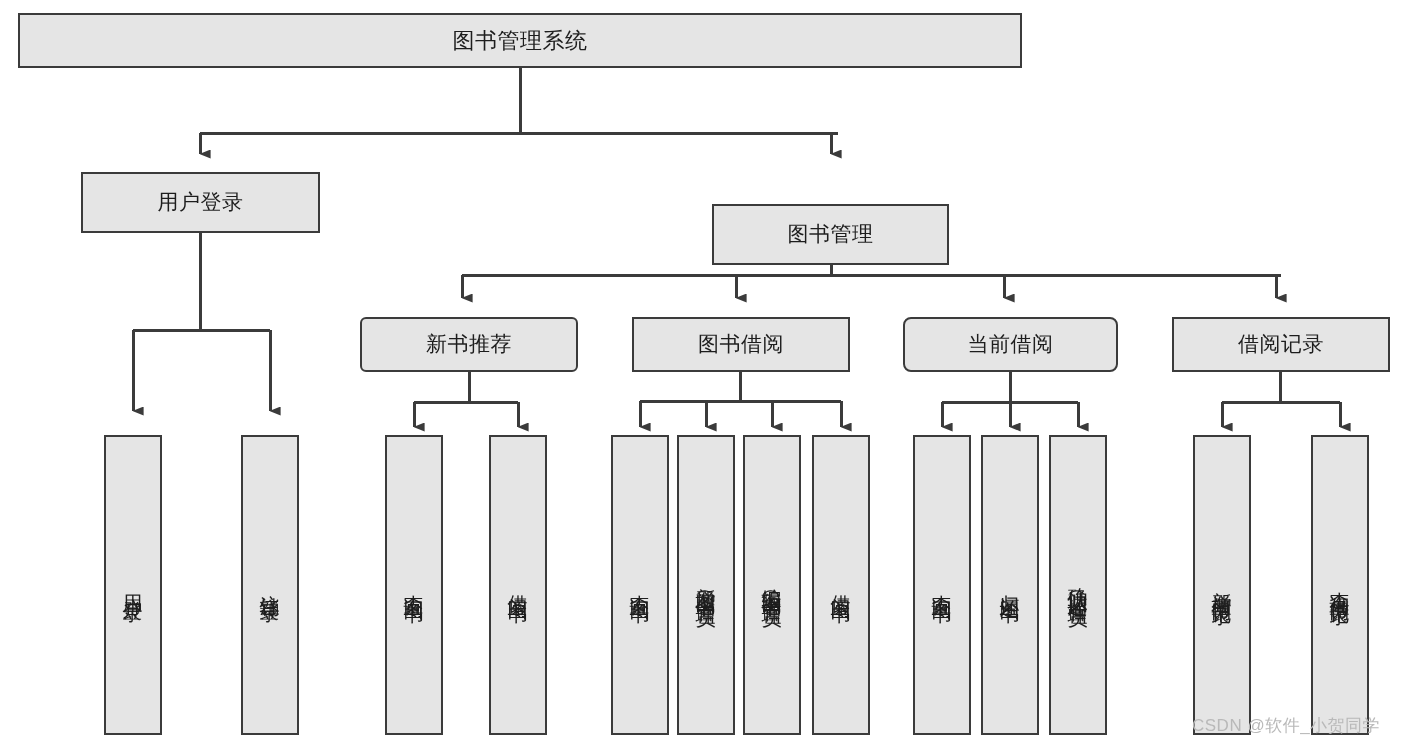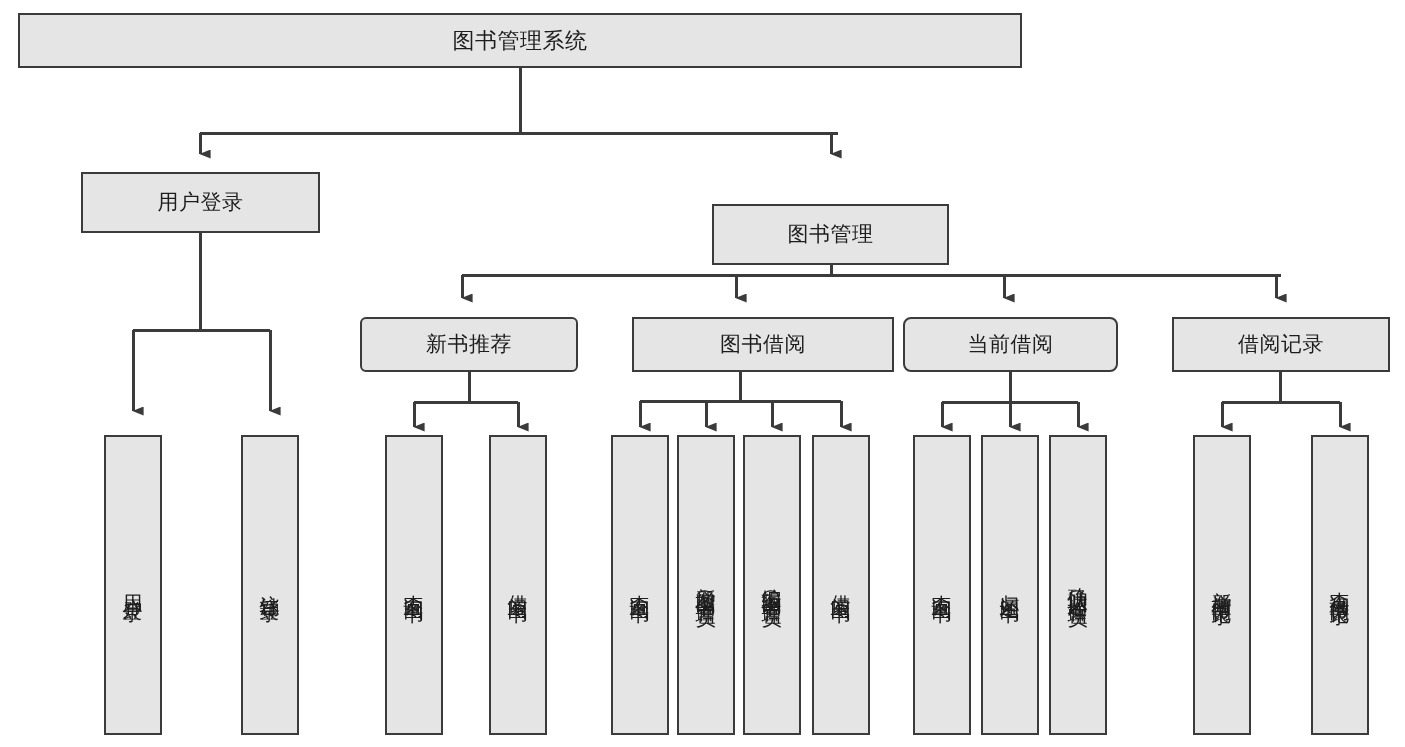--- a/index.html
+++ b/index.html
@@ -121,21 +121,21 @@
   <div class="node" style="left:81px; top:172px; width:239px; height:61px;">
     <span class="label">用户登录</span>
   </div>
   <div class="node" style="left:712px; top:172px; width:237px; height:61px;margin-top:32px;">
     <span class="label">图书管理</span>
   </div>
 
   <div class="node" style="left:360px; top:317px; width:218px; height:55px;border-radius:6px;">
     <span class="label">新书推荐</span>
   </div>
-  <div class="node" style="left:632px; top:317px; width:262px; height:55px;">
+  <div class="node" style="left:632px; top:317px; width:218px; height:55px;">
     <span class="label">图书借阅</span>
   </div>
   <div class="node" style="left:903px; top:317px; width:215px; height:55px;border-radius:8px;">
     <span class="label">当前借阅</span>
   </div>
   <div class="node" style="left:1172px; top:317px; width:218px; height:55px;">
     <span class="label">借阅记录</span>
   </div>
 
   <div class="node vertical" style="left:104px; top:435px; width:58px; height:300px;">
@@ -175,14 +175,15 @@
     <span class="label">确认归还（管理员）</span>
   </div>
 
   <div class="node vertical" style="left:1193px; top:435px; width:58px; height:300px;">
     <span class="label">新增借阅记录</span>
   </div>
   <div class="node vertical" style="left:1311px; top:435px; width:58px; height:300px;">
     <span class="label">查询借阅记录</span>
   </div>
 
+  <div class="watermark" style="left:1192px; top:714px;">CSDN @软件_小贺同学</div>
 
 </div>
 
 </body></html>

